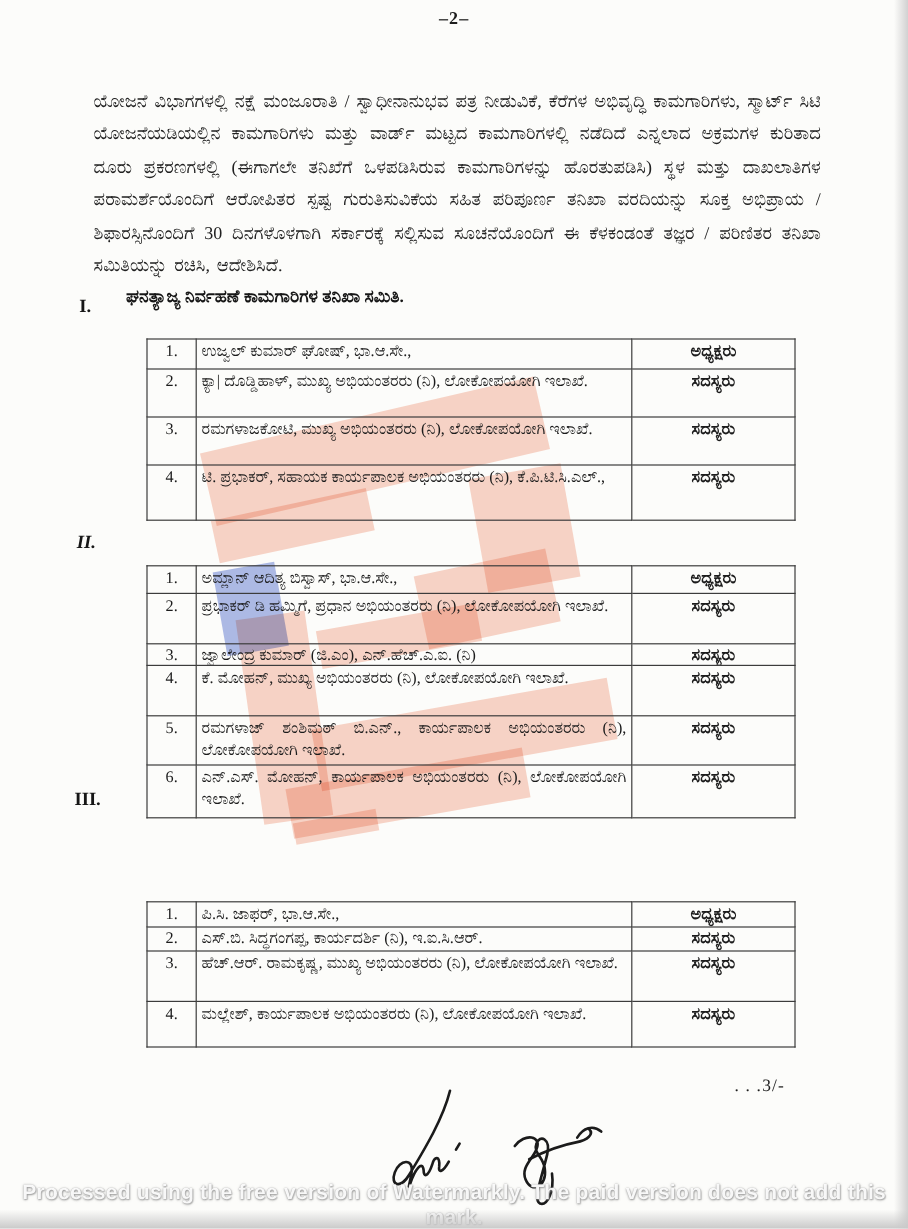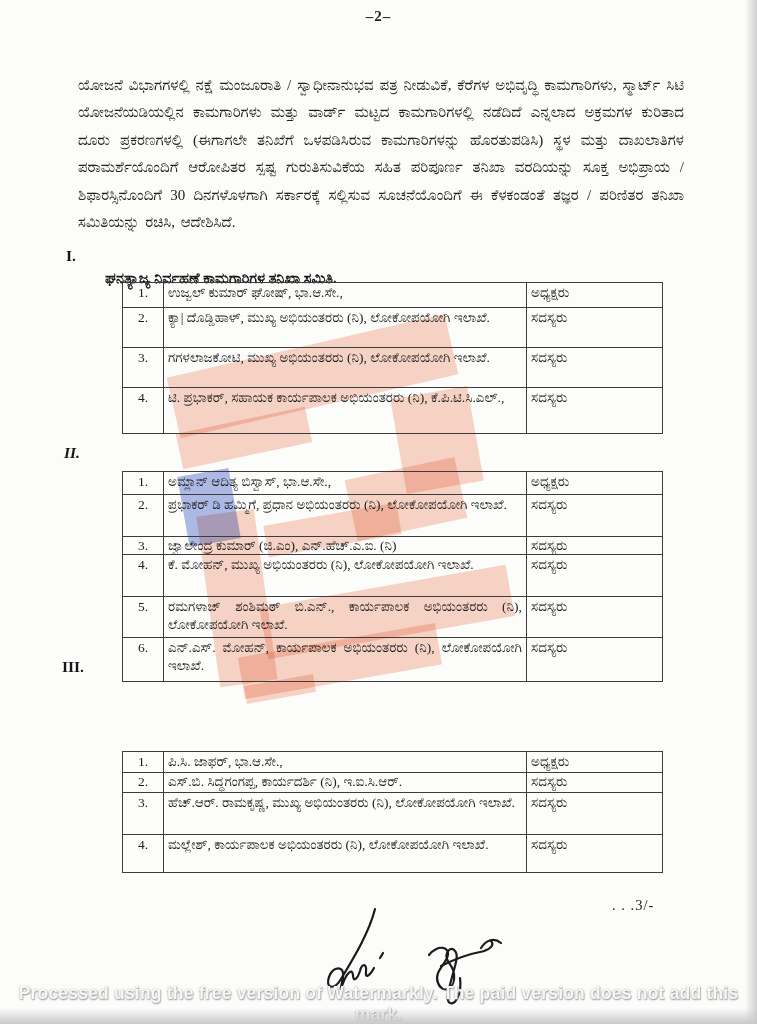--- a/index.html
+++ b/index.html
@@ -22,21 +22,21 @@
   .intro{position:absolute;left:78px;top:72px;width:606px;
     font-size:15px;line-height:27.4px;text-align:justify;word-spacing:2px;color:#212121;}
   .numeral{position:absolute;font-weight:bold;font-size:15.5px;color:#161616;}
   .heading{position:absolute;font-size:14.5px;color:#161616;line-height:28px;}
   .heading .hb{font-weight:bold;}
   table.cmt{position:absolute;border-collapse:collapse;table-layout:fixed;width:513px;
     font-size:13.5px;line-height:18px;color:#1c1c1c;}
   table.cmt td{border:1.4px solid #3c3c3c;vertical-align:top;padding:1px 4px 0 4px;overflow:hidden;}
   td.c-no{width:32px;text-align:center;padding-left:1px;padding-right:1px;}
   td.c-name{width:354px;text-align:justify;padding-left:8px;padding-right:7px;margin-top:16px;}
-  td.c-role{width:127px;}
+  td.c-role{width:127px;text-align:center;font-weight:bold;}
   .t1{left:122px;top:282px;}
   .t1 tr:nth-child(1){height:25px;} .t1 tr:nth-child(2){height:40px;}
   .t1 tr:nth-child(3){height:40px;} .t1 tr:nth-child(4){height:46px;}
   .t2{left:122px;top:471px;}
   .t2 tr:nth-child(1){height:23px;} .t2 tr:nth-child(2){height:42px;}
   .t2 tr:nth-child(3){height:18px;} .t2 tr:nth-child(4){height:42px;}
   .t2 tr:nth-child(5){height:41px;} .t2 tr:nth-child(6){height:44px;}
   .t2 tr:nth-child(3) td{line-height:15px;}
   .t3{left:122px;top:751px;}
   .t3 tr:nth-child(1){height:21px;} .t3 tr:nth-child(2){height:20px;}
@@ -77,37 +77,37 @@
   <div class="mark salmon s3"></div>
   <div class="mark salmon s4"></div>
   <div class="mark salmon s9"></div>
   <div class="mark salmon s5"></div>
   <div class="mark salmon s6"></div>
   <div class="mark salmon s7"></div>
   <div class="mark salmon s8"></div>
   <div class="mark blue b1"></div>
 
   <div class="numeral" style="left:66px;top:247px;">I.</div>
-  <div class="heading" style="left:105px;top:264px;width:545px;"><span class="hn"></span><span class="hb">ಘನತ್ಯಾಜ್ಯ ನಿರ್ವಹಣೆ ಕಾಮಗಾರಿಗಳ ತನಿಖಾ ಸಮಿತಿ.</span></div>
+  <div class="heading" style="left:105px;top:234px;width:545px;"><span class="hn"></span><span class="hb">ಘನತ್ಯಾಜ್ಯ ನಿರ್ವಹಣೆ ಕಾಮಗಾರಿಗಳ ತನಿಖಾ ಸಮಿತಿ.</span></div>
 
   <table class="cmt t1">
     <tbody>
         <tr>
       <td class="c-no">1.</td>
       <td class="c-name">ಉಜ್ವಲ್ ಕುಮಾರ್ ಘೋಷ್, ಭಾ.ಆ.ಸೇ.,</td>
       <td class="c-role">ಅಧ್ಯಕ್ಷರು</td>
     </tr>
     <tr>
       <td class="c-no">2.</td>
       <td class="c-name">ಕ್ಯಾ| ದೊಡ್ಡಿಹಾಳ್, ಮುಖ್ಯ ಅಭಿಯಂತರರು (ನಿ), ಲೋಕೋಪಯೋಗಿ ಇಲಾಖೆ.</td>
       <td class="c-role">ಸದಸ್ಯರು</td>
     </tr>
     <tr>
       <td class="c-no">3.</td>
-      <td class="c-name">ಗಗಳಲಾಜಕೋಟಿ, ಮುಖ್ಯ ಅಭಿಯಂತರರು (ನಿ), ಲೋಕೋಪಯೋಗಿ ಇಲಾಖೆ.</td>
+      <td class="c-name">ರಮಗಳಾಜಕೋಟಿ, ಮುಖ್ಯ ಅಭಿಯಂತರರು (ನಿ), ಲೋಕೋಪಯೋಗಿ ಇಲಾಖೆ.</td>
       <td class="c-role">ಸದಸ್ಯರು</td>
     </tr>
     <tr>
       <td class="c-no">4.</td>
       <td class="c-name">ಟಿ. ಪ್ರಭಾಕರ್, ಸಹಾಯಕ ಕಾರ್ಯಪಾಲಕ ಅಭಿಯಂತರರು (ನಿ), ಕೆ.ಪಿ.ಟಿ.ಸಿ.ಎಲ್.,</td>
       <td class="c-role">ಸದಸ್ಯರು</td>
     </tr>
   </tbody>
     </table>
 

